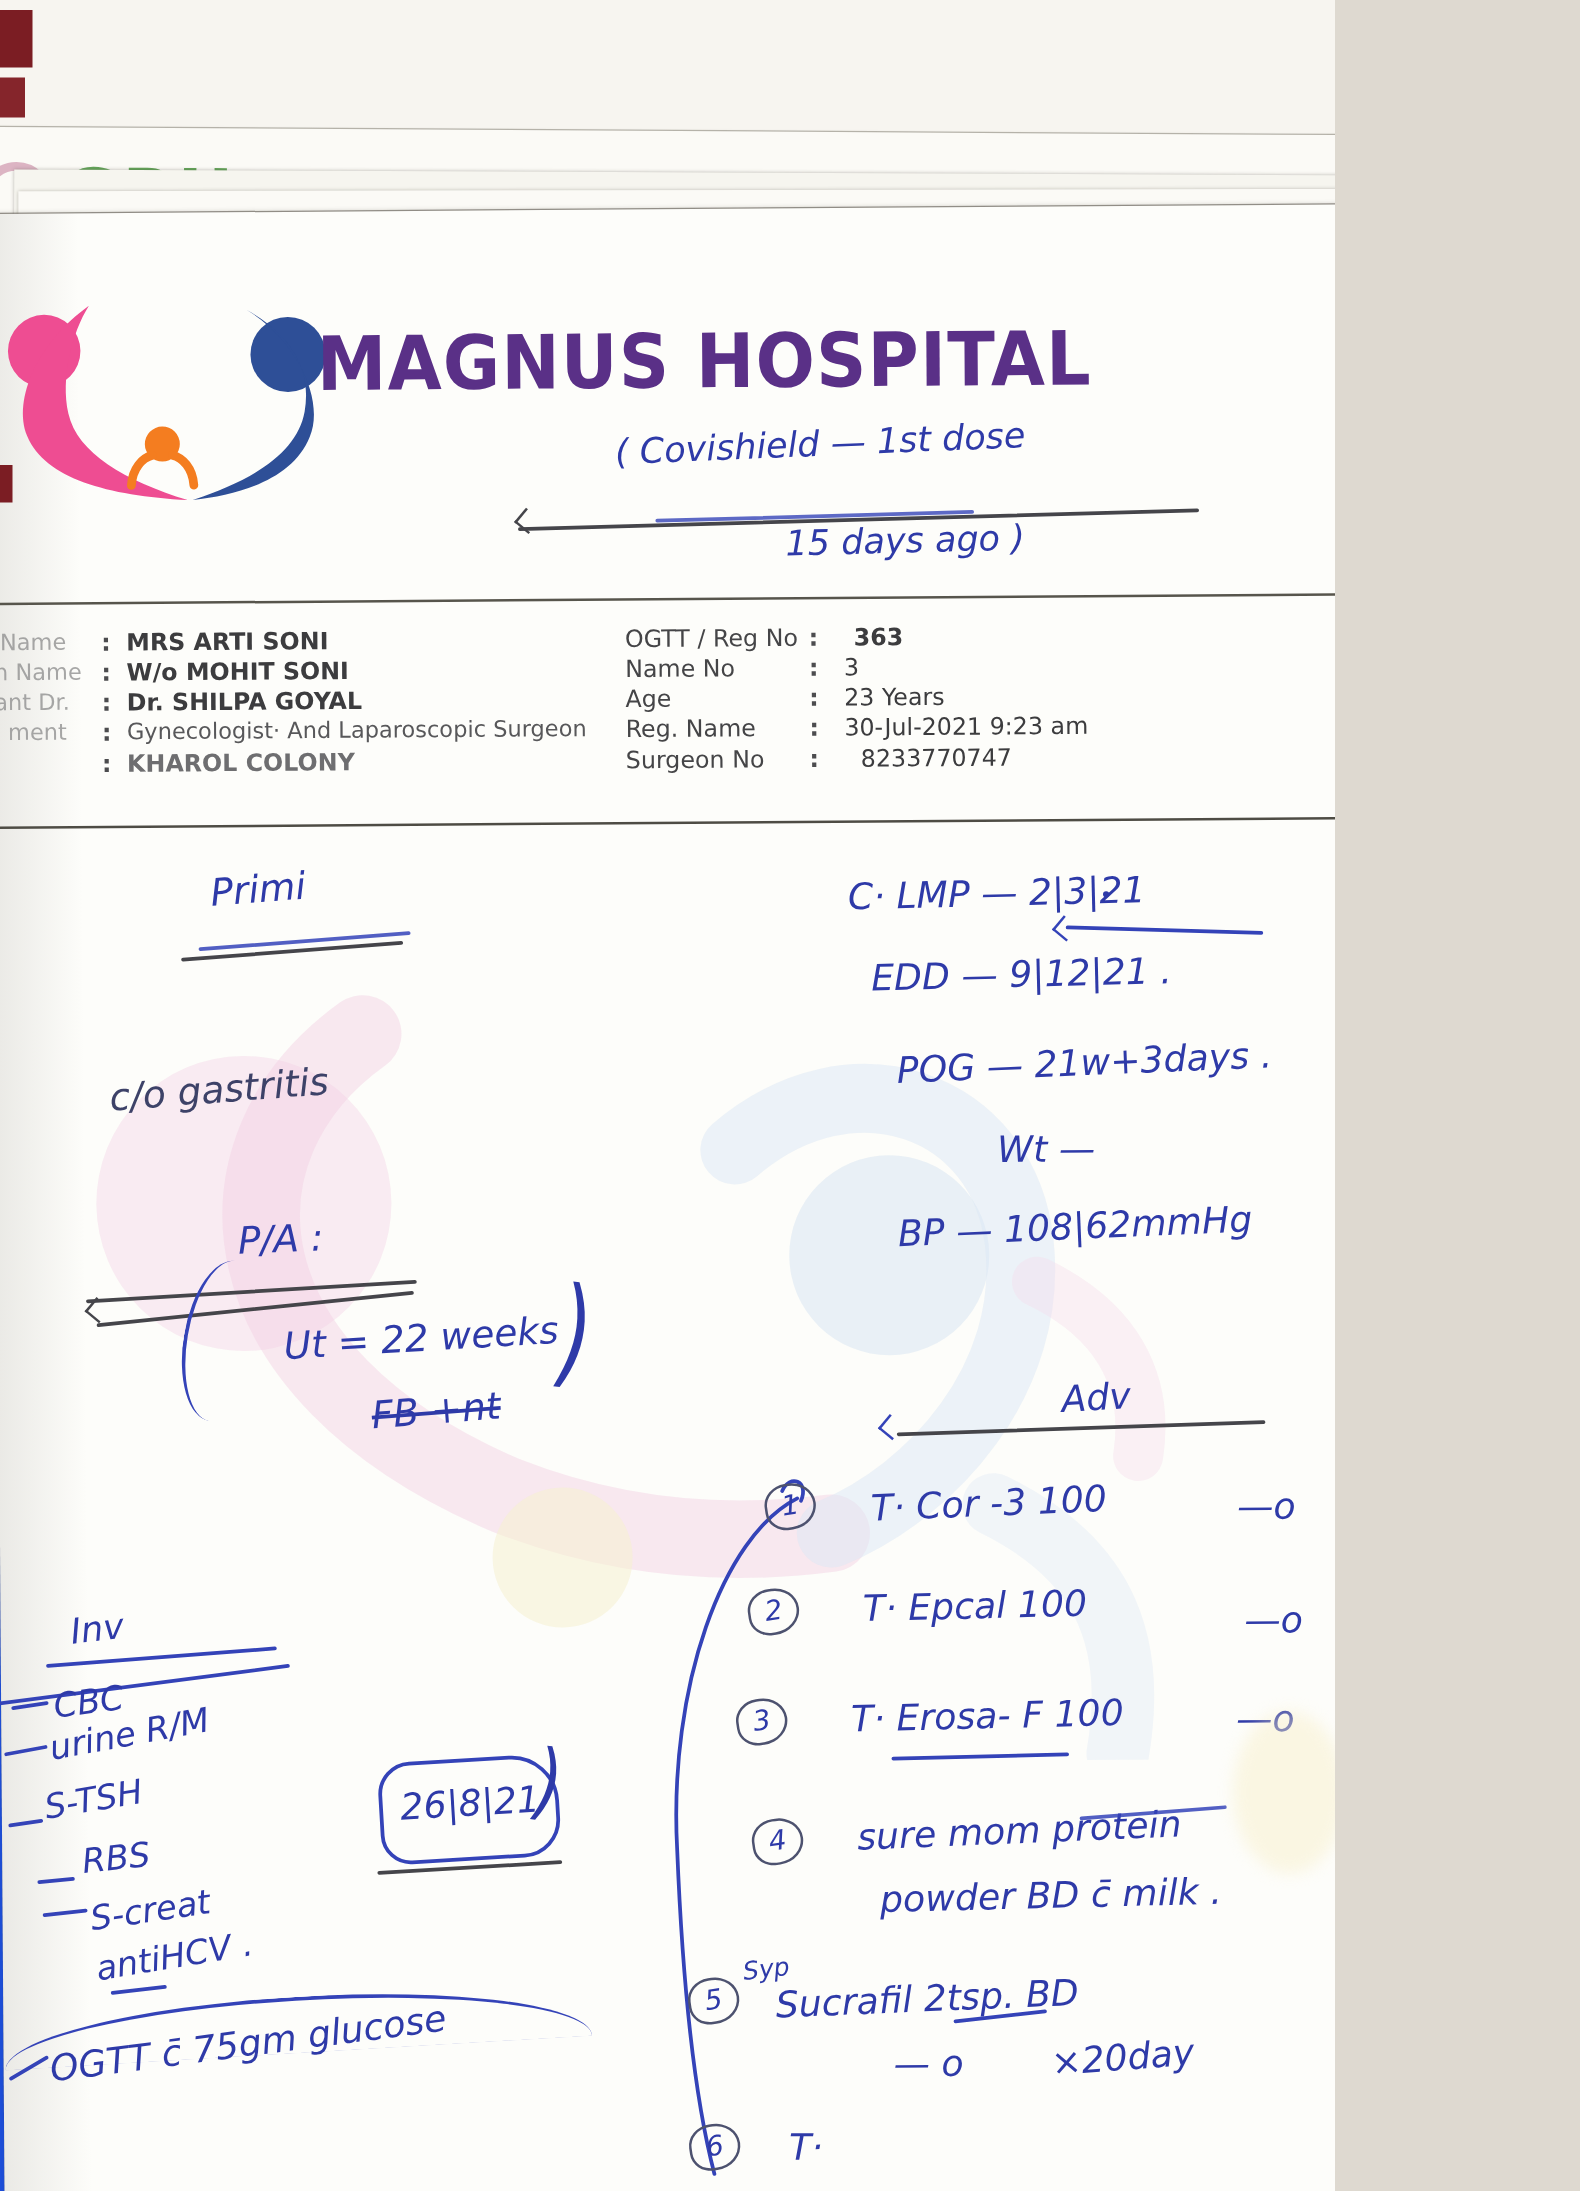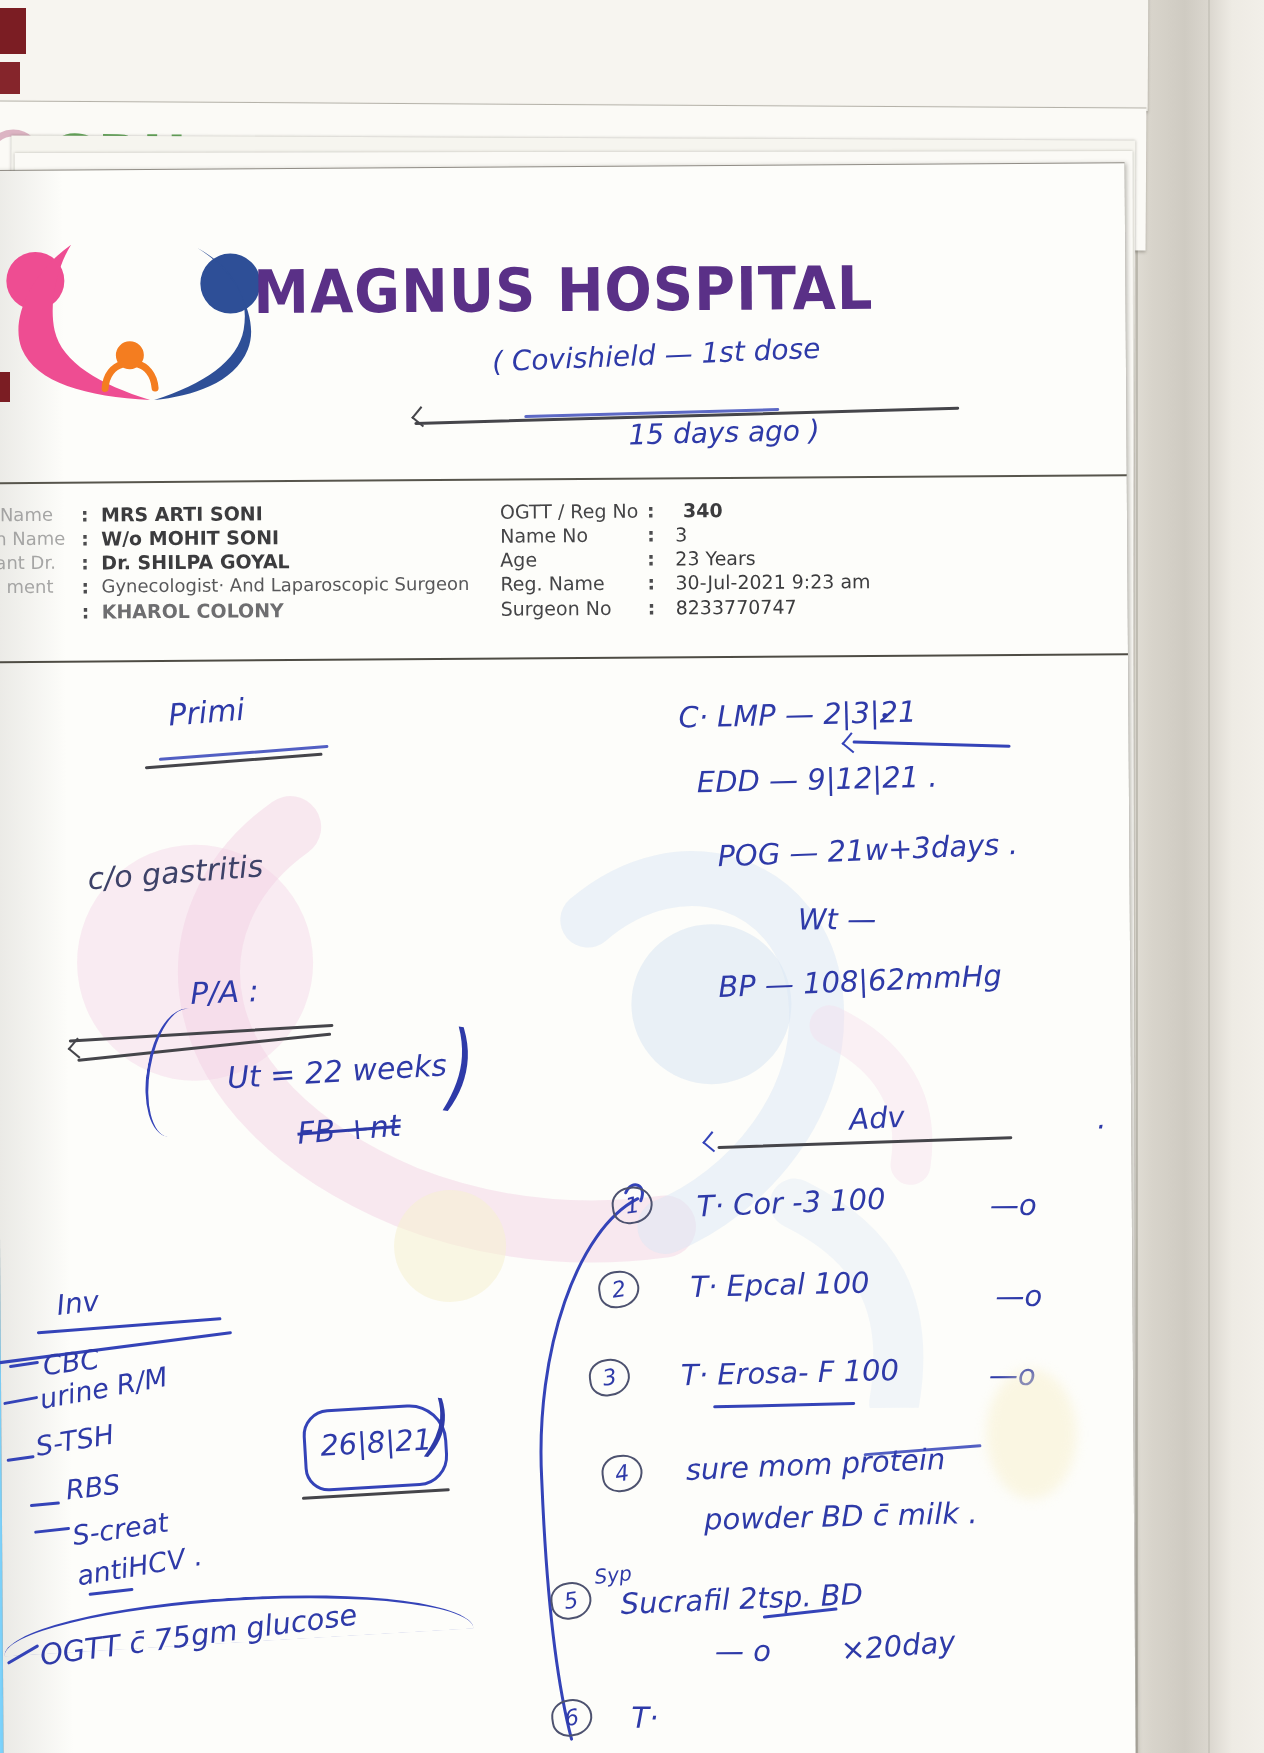--- a/index.html
+++ b/index.html
@@ -1,16 +1,16 @@
 <!DOCTYPE html>
 <html><head>
 <meta charset="utf-8">
 <style>
   html,body{margin:0;padding:0;background:#ded9d0;}
-  .canvas{position:relative;width:1264px;height:1753px;overflow:hidden;background:#7dd3fc;font-family:"DejaVu Sans",sans-serif;}
+  .canvas{position:relative;width:1068px;height:1753px;overflow:hidden;background:#1d4ed8;font-family:"DejaVu Sans",sans-serif;}
   .abs{position:absolute;}
   
   .bg-right{position:absolute;left:1120px;top:0;width:144px;height:1753px;
     background:linear-gradient(90deg,#e7e4dc 0%,#d8d4cb 22%,#cfcbc2 45%,#dbd7cf 62%,#eeebe4 78%,#f2efe9 100%);}
   .vline{position:absolute;top:0;width:2px;height:1753px;background:#aba89f;opacity:.6;}
   
   .top-sheet{position:absolute;left:-12px;top:-8px;width:1160px;height:116px;background:#f7f5f0;transform:rotate(.3deg);box-shadow:0 2px 3px rgba(60,55,45,.35);}
   .gbh-sheet{position:absolute;left:-12px;top:104px;width:1158px;height:142px;background:#fbfaf6;transform:rotate(.35deg);border-top:1px solid #b5b2a9;box-shadow:0 2px 3px rgba(60,55,45,.3);}
   .gbh-text{position:absolute;left:66px;top:22px;font-family:"DejaVu Sans",sans-serif;font-weight:bold;font-size:50px;letter-spacing:4px;color:#64a55a;transform:scale(1.05,.98);}
   .gbh-ring{position:absolute;left:-4px;top:28px;width:44px;height:44px;border:7px solid #d5a3b6;border-radius:50%;opacity:.8;}
@@ -115,41 +115,41 @@
       </div>
     <div class="prow" style="left:0;top:430px;width:500px;">
         <span class="lab"></span>
         <span class="sep" style="left:86px;">:</span>
         <span class="val b" style="left:106px;color:#6e6e70;">KHAROL COLONY</span>
       </div>
 
     <div class="prow" style="left:505px;top:333px;width:560px;">
         <span class="val" style="left:0;color:#454547;">OGTT / Reg No</span>
         <span class="sep" style="left:147px;">:</span>
-        <span class="val b" style="left:183px;">340</span>
+        <span class="val b" style="left:183px;">363</span>
       </div>
     <div class="prow" style="left:505px;top:357px;width:560px;">
         <span class="val" style="left:0;color:#454547;">Name No</span>
         <span class="sep" style="left:147px;">:</span>
         <span class="val" style="left:175px;">3</span>
       </div>
     <div class="prow" style="left:505px;top:381px;width:560px;">
         <span class="val" style="left:0;color:#454547;">Age</span>
         <span class="sep" style="left:147px;">:</span>
         <span class="val" style="left:175px;">23  Years</span>
       </div>
     <div class="prow" style="left:505px;top:405px;width:560px;">
         <span class="val" style="left:0;color:#454547;">Reg. Name</span>
         <span class="sep" style="left:147px;">:</span>
         <span class="val" style="left:175px;">30-Jul-2021   9:23 am</span>
       </div>
     <div class="prow" style="left:505px;top:430px;width:560px;">
         <span class="val" style="left:0;color:#454547;">Surgeon No</span>
         <span class="sep" style="left:147px;">:</span>
-        <span class="val" style="left:175px;">8233770747</span>
+        <span class="val" style="left:188px;">8233770747</span>
       </div>
 
     <div class="rule" style="top:490px;background:#4e4c44;"></div>
 
     <div class="hw" style="left:172px;top:525px;font-size:30px;transform:rotate(-4deg);">Primi</div>
     <div class="pline" style="left:148px;top:590px;width:178px;transform:rotate(-4deg);"></div>
     <div class="bline" style="left:162px;top:582px;width:170px;transform:rotate(-4deg);opacity:.85;"></div>
 
     <div class="hw inkd" style="left:90px;top:685px;font-size:30px;transform:rotate(-4deg);">c/o  gastritis</div>
 

